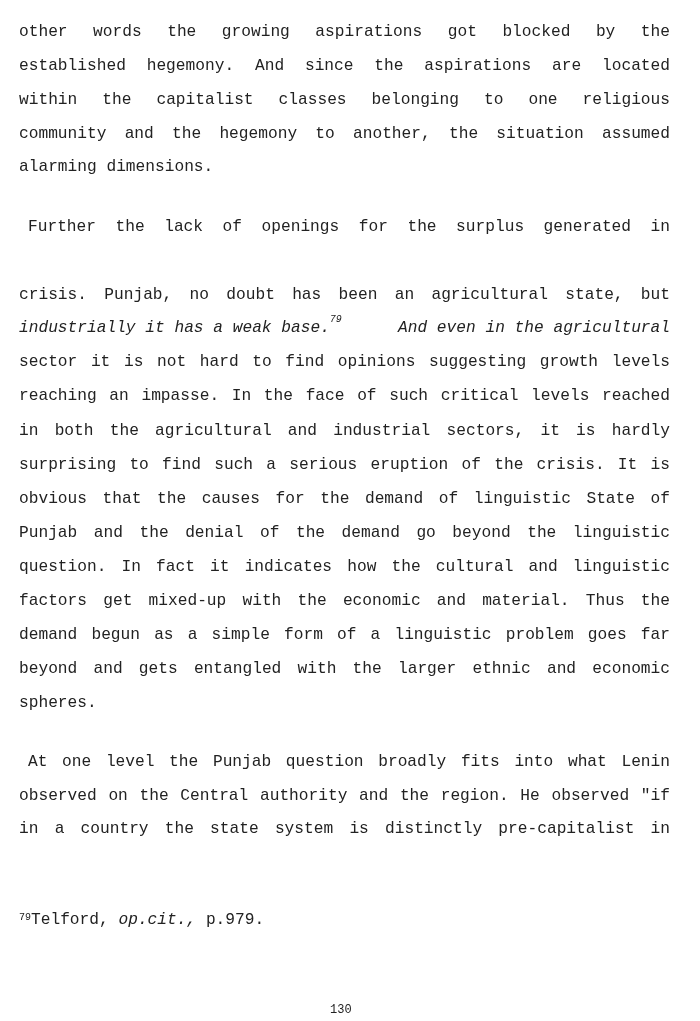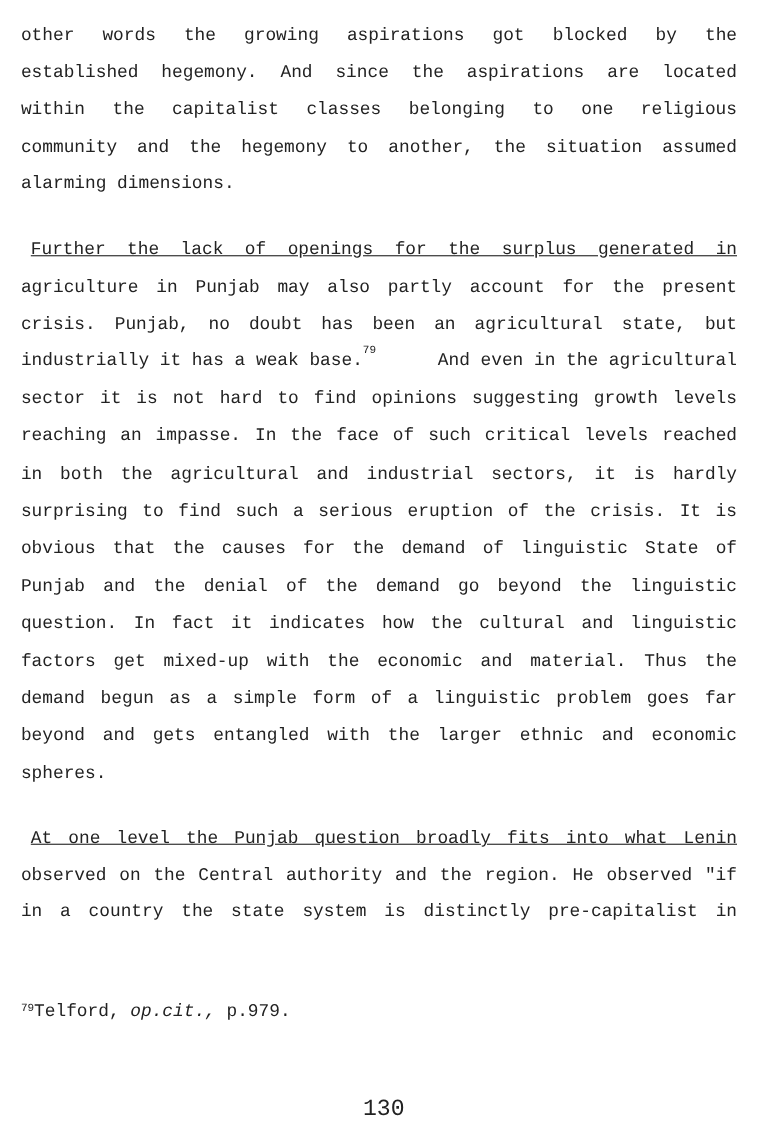--- a/index.html
+++ b/index.html
@@ -2,42 +2,41 @@
 <html><head>
 <meta charset="utf-8">
 <style>
   html, body { margin: 0; padding: 0; background: #ffffff; }
   body { width: 700px; height: 1021px; position: relative; overflow: hidden;
          font-family: "Liberation Mono", "DejaVu Sans Mono", monospace; color: #222; }
   .page { position: absolute; left: 0; top: 0; width: 644px; height: 1021px; }
   .line { position: absolute; left: 19px; width: 651px; font-size: 16.2px; line-height: 20px;
           white-space: nowrap; text-align: justify; text-align-last: justify; }
   .line.last { text-align-last: left; }
-  .line.indent { left: 28px; width: 642px; text-decoration: underline; }
+  .line.indent { left: 28px; width: 642px; }
   sup.fn { font-size: 10px; position: relative; top: -3px; vertical-align: top; line-height: 10px; }
   .footnote { position: absolute; left: 19px; top: 910px; font-size: 16.2px; line-height: 20px; white-space: nowrap; }
   .footnote sup { font-size: 10px; vertical-align: top; position: relative; top: -2px; }
   .footnote em { font-style: italic; text-align: center; }
-  .pageno { position: absolute; left: 330px; top: 1000px; font-size: 21px; line-height: 20px; }
+  .pageno { position: absolute; left: 330px; top: 1000px; font-size: 12px; line-height: 20px; }
 </style>
 </head>
 <body>
 
 <div class="page">
 
   <div class="line" style="top:22px">other words the growing aspirations got blocked by the</div>
   <div class="line" style="top:90px">within the capitalist classes belonging to one religious</div>
   <div class="line" style="top:56px">established hegemony. And since the aspirations are located</div>
   <div class="line" style="top:124px">community and the hegemony to another, the situation assumed</div>
   <div class="line last" style="top:157px">alarming dimensions.</div>
 
   <div class="line indent" style="top:217px">Further the lack of openings for the surplus generated in</div>
-  <div class="line" style="top:251px">agriculture in Punjab may also partly account for the present</div>
   <div class="line" style="top:285px">crisis. Punjab, no doubt has been an agricultural state, but</div>
-  <div class="line" style="top:318px; text-align:center; text-align-last:left;">
+  <div class="line" style="top:318px; text-align:center; text-align-last:left;font-style:italic;">
     <span>industrially it has a weak base.</span><sup class="fn">79</sup>
     <span style="position:absolute; right:0; top:0;">And even in the agricultural</span>
   </div>
   <div class="line" style="top:352px">sector it is not hard to find opinions suggesting growth levels</div>
   <div class="line" style="top:386px">reaching an impasse. In the face of such critical levels reached</div>
   <div class="line" style="top:421px">in both the agricultural and industrial sectors, it is hardly</div>
   <div class="line" style="top:455px">surprising to find such a serious eruption of the crisis. It is</div>
   <div class="line" style="top:489px">obvious that the causes for the demand of linguistic State of</div>
   <div class="line" style="top:557px">question. In fact it indicates how the cultural and linguistic</div>
   <div class="line" style="top:523px">Punjab and the denial of the demand go beyond the linguistic</div>

